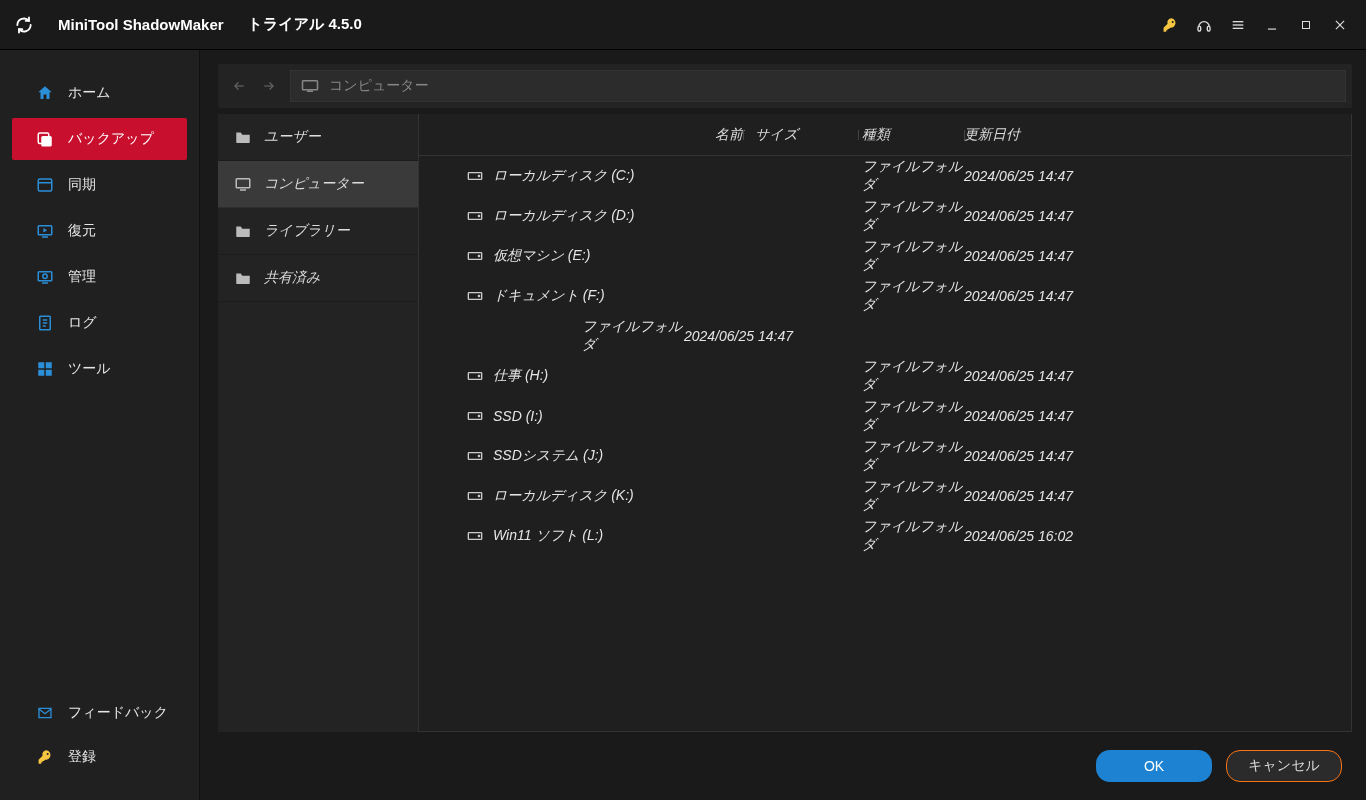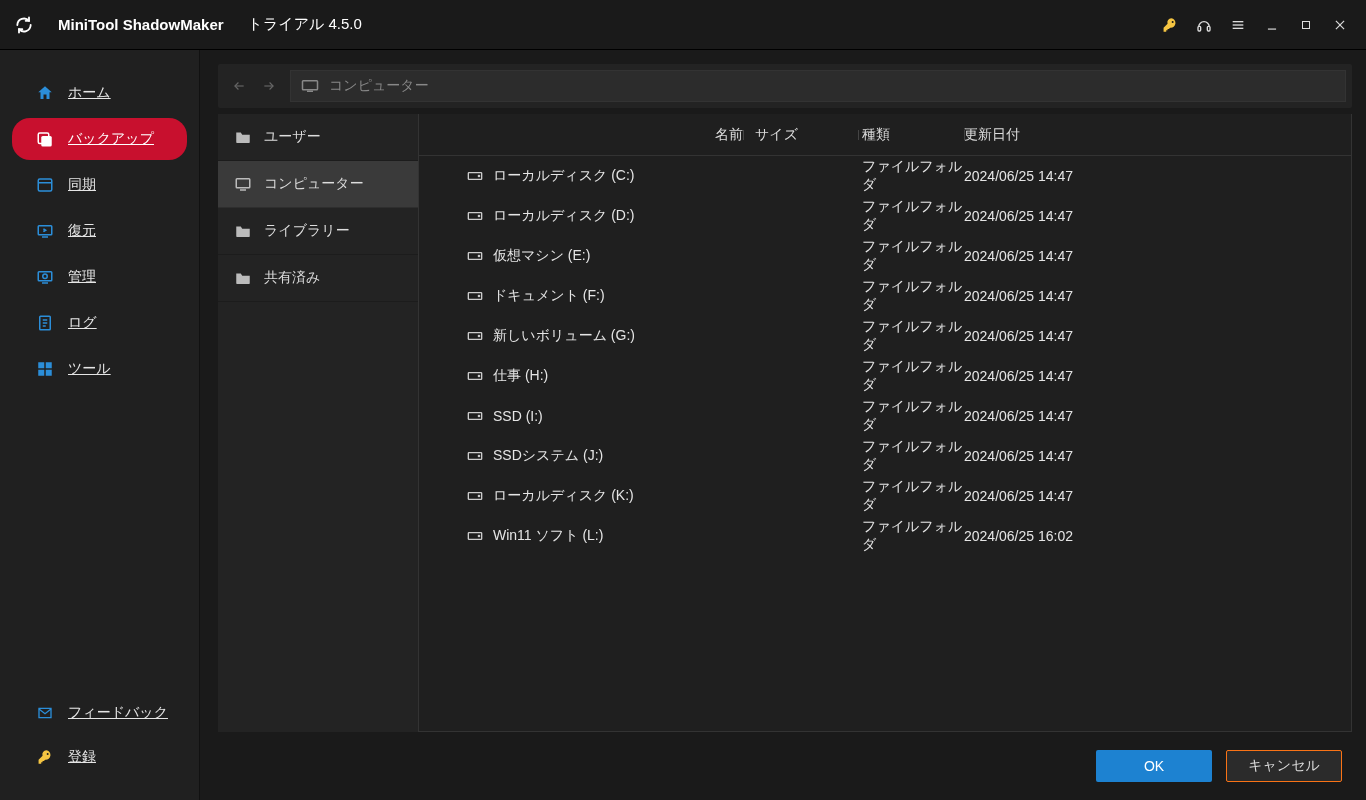--- a/index.html
+++ b/index.html
@@ -10,60 +10,60 @@
     color: #e5e5e5; font-size: 14px;
   }
   
   .titlebar {
     height: 50px; display: flex; align-items: center;
     padding: 0 10px 0 14px; background: #1a1a1a;
     border-bottom: 1px solid #000;
   }
   .title-logo { display:flex; align-items:center; gap:24px; font-weight:600; }
   .title-logo .app-name { color:#fff; font-size:15px; }
-  .title-logo .trial { color:#fff; font-weight:400; font-size:15px; }
+  .title-logo .trial { color:#fff; font-weight:700; font-size:15px; }
   .title-controls { margin-left:auto; display:flex; align-items:center; gap:2px; }
   .title-btn {
     width: 32px; height: 32px; display:flex; align-items:center; justify-content:center;
     cursor: pointer; color:#ddd;
   }
   .title-btn.key { color:#f5c542; }
   
   .main { display:flex; height: 750px; }
   .sidebar {
     width: 200px; background:#202020;
     display:flex; flex-direction:column; padding-top:18px;
     border-right:1px solid #111;
   }
   .nav-item {
     display:flex; align-items:center; gap:14px;
     padding: 12px 18px 12px 24px; cursor:pointer;
-    color:#e5e5e5; margin: 4px 12px; border-radius:2px;text-decoration:underline;
-  }
-  .nav-item.active { background:#c8102e; color:#fff;border-radius:18px; }
+    color:#e5e5e5; margin: 4px 12px; border-radius:2px;
+  }
+  .nav-item.active { background:#c8102e; color:#fff; }
   .nav-icon { width:18px; height:18px; flex:0 0 18px; display:inline-flex; align-items:center; justify-content:center; }
   .sidebar-bottom { margin-top:auto; padding-bottom:20px; }
   .sidebar-bottom .nav-item { margin: 2px 12px; }
   
   .content { flex:1; position:relative; padding:14px 14px 0 18px; display:flex; flex-direction:column; }
   .pathbar {
     height: 44px; display:flex; align-items:center; background:#232323;
     border-radius:2px; padding:6px;
   }
   .navbtn {
     width:30px; height:30px; display:flex; align-items:center; justify-content:center;
     color:#666; cursor:pointer;
   }
   .pathbox {
     flex:1; height:32px; background:#2c2c2c; margin-left:6px;
     display:flex; align-items:center; gap:10px; padding:0 10px;
     color:#888; border:1px solid #333;
   }
   
-  .browser { display:flex; flex:1; min-height:0; margin-top:6px; }
+  .browser { display:flex; flex:1; min-height:0; margin-top:6px;font-style:italic; }
   .tree { width:200px; background:#232323; display:flex; flex-direction:column; }
   .tree-item {
     display:flex; align-items:center; gap:12px;
     padding:14px 16px; cursor:pointer; color:#ddd;
     border-bottom:1px solid rgba(0,0,0,0.2);
   }
   .tree-item.selected { background:#3a3a3a; }
   .filegrid {
     flex:1; background:#1f1f1f; border:1px solid #333; border-top:none;
     display:flex; flex-direction:column; overflow:hidden;
@@ -88,21 +88,21 @@
   .c-type { flex:0 0 106px; padding-left:4px; }
   .c-date { flex:0 0 150px; padding-left:0px; }
   .c-spare { flex:1; }
   
   .footer {
     height: 68px; display:flex; align-items:center; justify-content:flex-end;
     gap:14px; padding:0 10px;
   }
   .btn {
     min-width:116px; height:32px; display:flex; align-items:center; justify-content:center;
-    border-radius:2px; cursor:pointer; font-size:14px;
+    border-radius:14px; cursor:pointer; font-size:14px;
   }
   .btn-primary { background:#1d82d1; color:#fff; }
   .btn-secondary { background:#2b2b2b; color:#ddd; border:1px solid #f97316; }
   
   svg { display:block; }
 </style>
 </head>
 <body>
 
 <div class="titlebar">
@@ -374,29 +374,20 @@
                     <circle cx="18" cy="8" r="1" fill="#ccc"></circle>
                   </svg>
                 </span>
                 <span>ドキュメント (F:)</span>
               </div>
               <div class="c-size"></div>
               <div class="c-type">ファイルフォルダ</div>
               <div class="c-date">2024/06/25 14:47</div>
             </div>
             <div class="row">
-              <div class="c-name">
-                <span>
-                  <svg width="16" height="12" viewBox="0 0 24 16" fill="none" stroke="#ccc" stroke-width="2">
-                    <rect x="2" y="3" width="20" height="10" rx="1"></rect>
-                    <circle cx="18" cy="8" r="1" fill="#ccc"></circle>
-                  </svg>
-                </span>
-                <span>新しいボリューム (G:)</span>
-              </div>
               <div class="c-size"></div>
               <div class="c-type">ファイルフォルダ</div>
               <div class="c-date">2024/06/25 14:47</div>
             </div>
             <div class="row">
               <div class="c-name">
                 <span>
                   <svg width="16" height="12" viewBox="0 0 24 16" fill="none" stroke="#ccc" stroke-width="2">
                     <rect x="2" y="3" width="20" height="10" rx="1"></rect>
                     <circle cx="18" cy="8" r="1" fill="#ccc"></circle>

